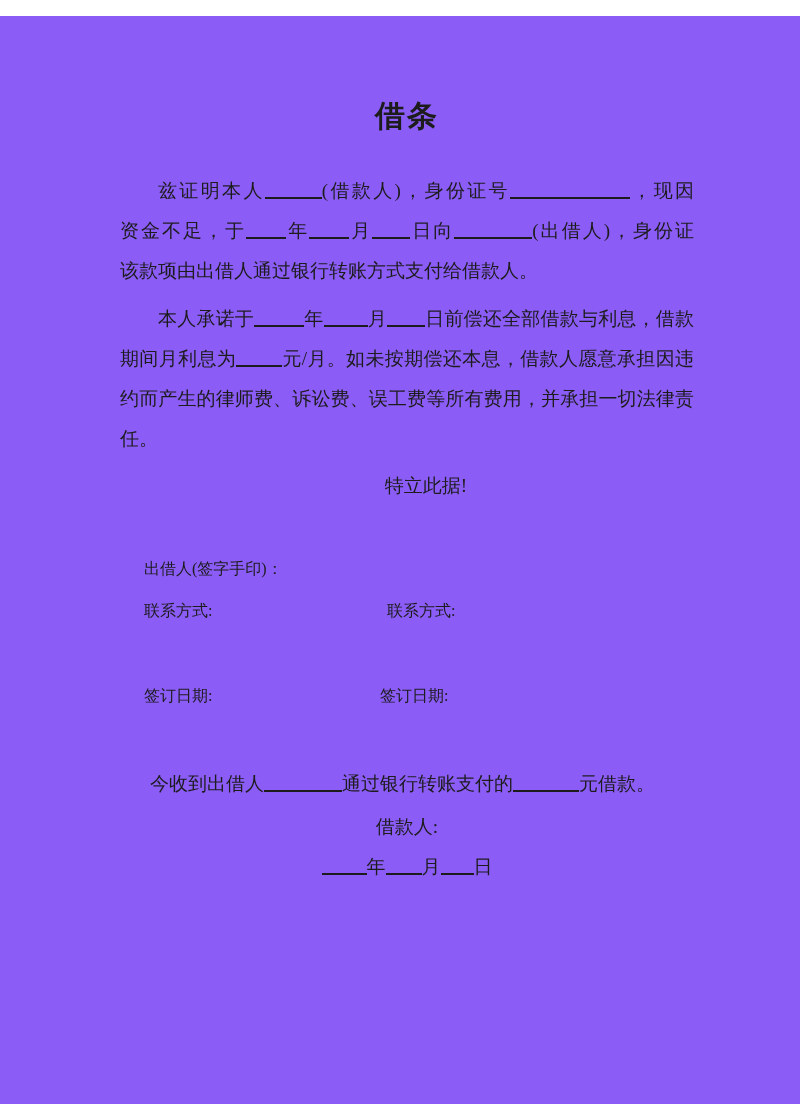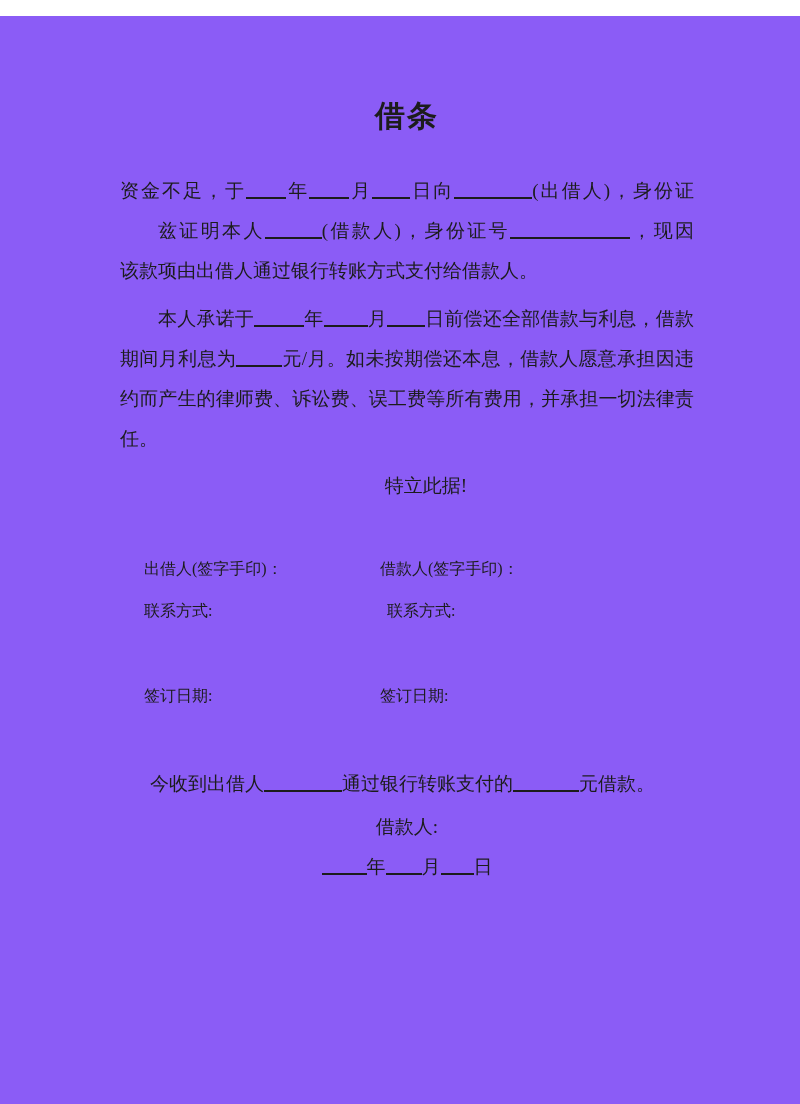--- a/index.html
+++ b/index.html
@@ -61,37 +61,36 @@
 </style>
 </head>
 <body>
 
 <div class="page">
   <div class="content">
 
     <div class="doc-title title-iou">借条</div>
 
     <div class="para-1">
+        <div class="line indent just"><span>兹证明本人</span><span class="blank" style="width: 57px;"></span><span>(借款人)，身份证号</span><span class="blank" style="width: 120px;"></span><span>，现因</span></div>
         <div class="line just"><span>资金不足，于</span><span class="blank" style="width: 40px;"></span><span>年</span><span class="blank" style="width: 40px;"></span><span>月</span><span class="blank" style="width: 38px;"></span><span>日向</span><span class="blank" style="width: 78px;"></span><span>(出借人)，身份证</span></div>
-        <div class="line indent just"><span>兹证明本人</span><span class="blank" style="width: 57px;"></span><span>(借款人)，身份证号</span><span class="blank" style="width: 120px;"></span><span>，现因</span></div>
         <div class="line"><span>该款项由出借人通过银行转账方式支付给借款人。</span></div>
       </div>
 
     <div class="para-2">
         <div class="line indent just"><span>本人承诺于</span><span class="blank" style="width: 50px;"></span><span>年</span><span class="blank" style="width: 44px;"></span><span>月</span><span class="blank" style="width: 38px;"></span><span>日前偿还全部借款与利息，借款</span></div>
         <div class="line just"><span>期间月利息为</span><span class="blank" style="width: 46px;"></span><span>元/月。如未按期偿还本息，借款人愿意承担因违</span></div>
         <div class="line just"><span>约而产生的律师费、诉讼费、误工费等所有费用，并承担一切法律责</span></div>
         <div class="line"><span>任。</span></div>
       </div>
 
     <div class="line indent closing">特立此据!</div>
 
     <div class="sig-row sig-signers">
       <span class="cell-l">出借人(签字手印)：</span>
-      <span class="cell-r">借款人(签字手印)：</span>
     </div>
 
     <div class="sig-row sig-contacts">
       <span class="cell-l">联系方式:</span>
       <span class="cell-r">联系方式:</span>
     </div>
 
     <div class="sig-row sig-dates">
       <span class="cell-l">签订日期:</span>
       <span class="cell-r">签订日期:</span>

